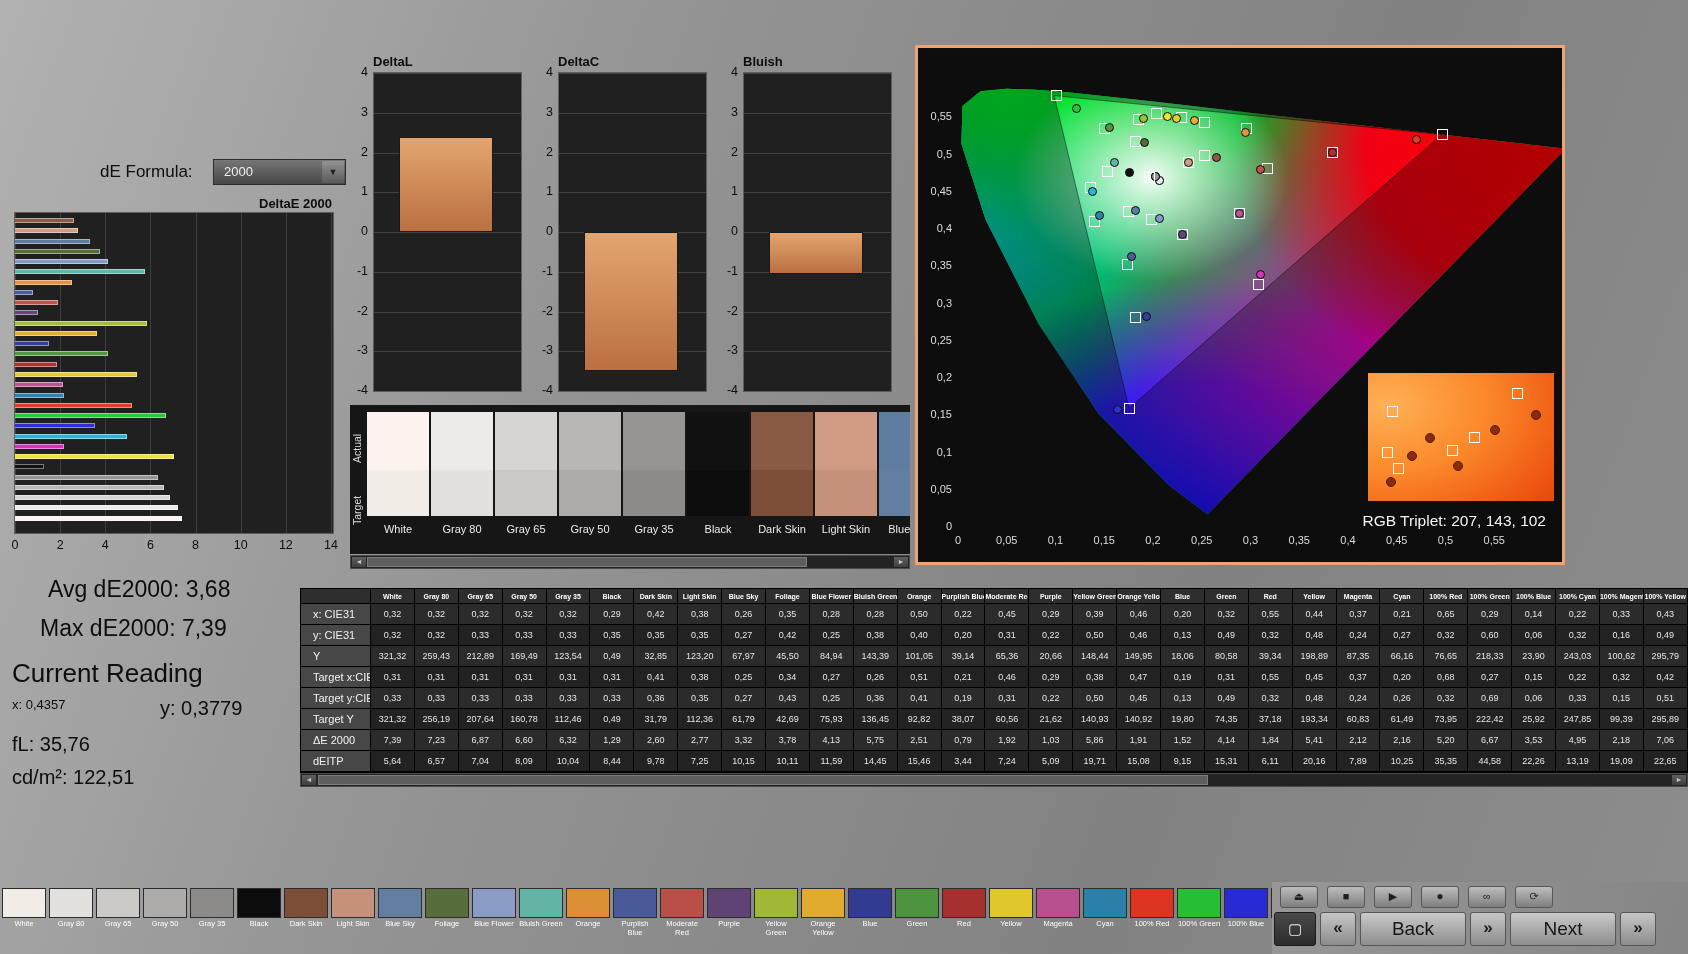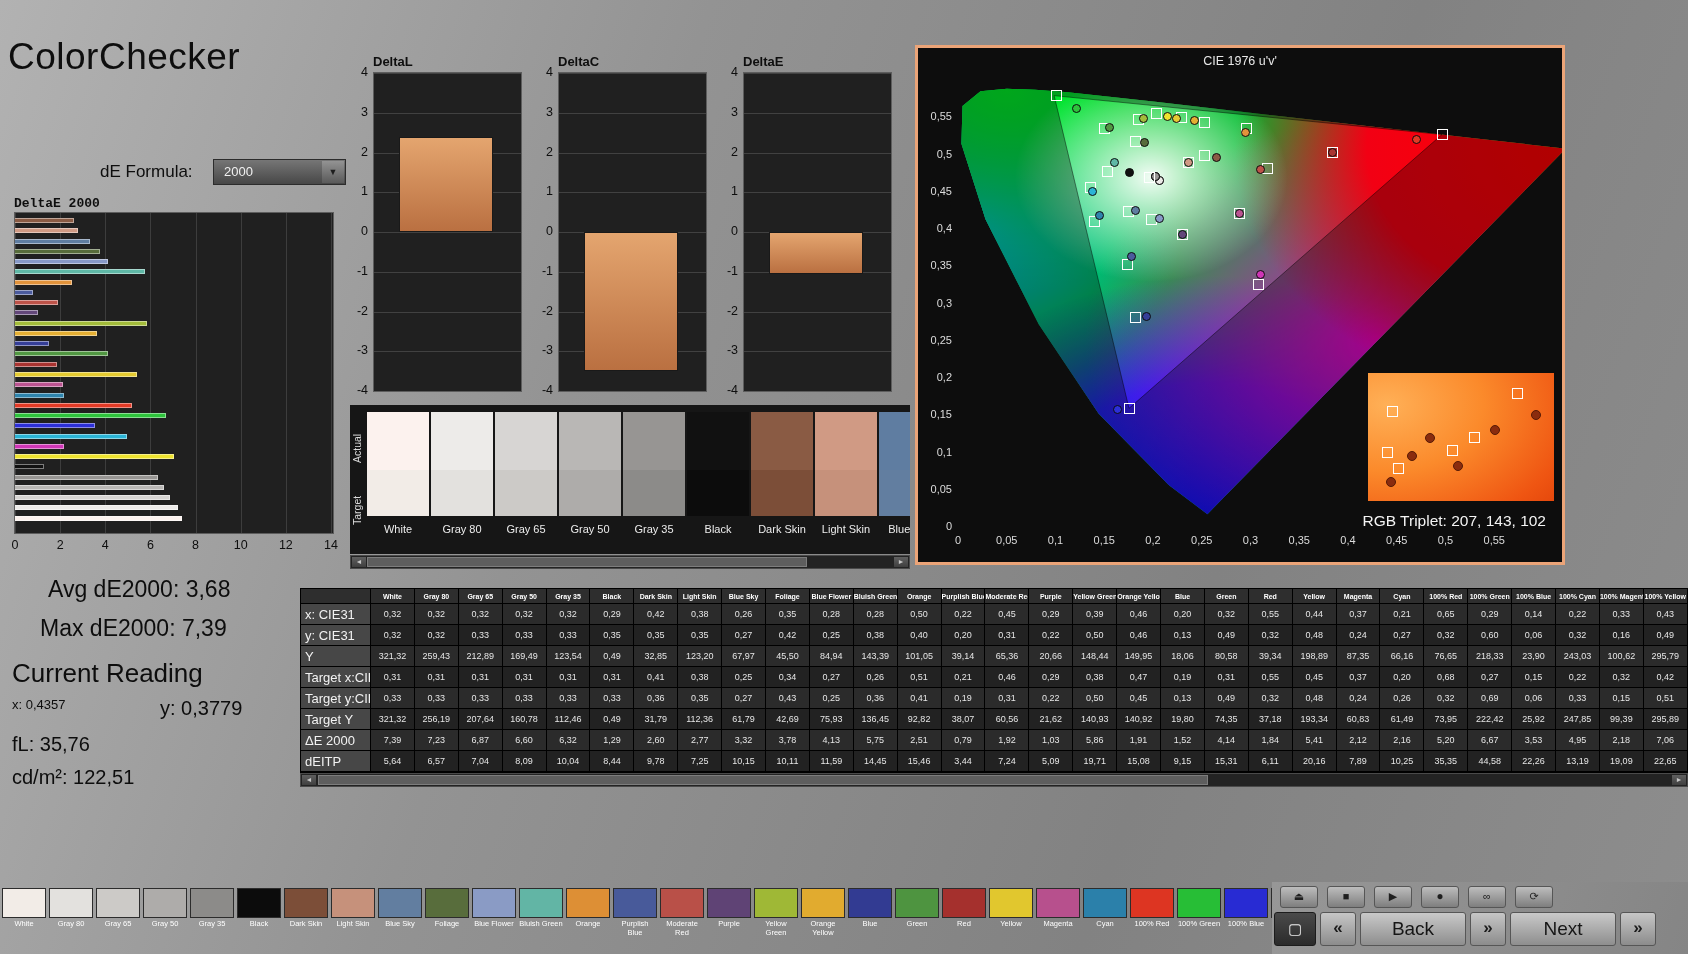--- a/index.html
+++ b/index.html
@@ -8,21 +8,21 @@
   
   .h1{position:absolute;left:8px;top:36px;font-size:37px;color:#0e0e0e;letter-spacing:.5px;}
   .desc{position:absolute;left:30px;top:98px;width:330px;font-size:13.5px;font-weight:700;color:#0e0e0e;line-height:1.55;}
   .formula-label{position:absolute;left:100px;top:162px;font-size:17px;color:#0e0e0e;}
   .dropdown{position:absolute;left:213px;top:159px;width:133px;height:26px;background:linear-gradient(#767676,#474747);
             border:1px solid #2c2c2c;color:#f0f0f0;font-size:13px;line-height:24px;padding-left:10px;box-sizing:border-box;cursor:default;}
   .dropdown .arrowbox{position:absolute;right:1px;top:1px;bottom:1px;width:22px;
             background:linear-gradient(#939393,#5a5a5a);color:#1d1d1d;font-size:9px;text-align:center;line-height:22px;}
   .stat{position:absolute;color:#0d0d0d;}
   
-  .de-title{position:absolute;left:14px;top:196px;width:318px;text-align:left;font-size:13px;font-weight:700;color:#0e0e0e;font-family:Liberation Mono, monospace;}
+  .de-title{position:absolute;left:14px;top:196px;width:318px;text-align:right;font-size:13px;font-weight:700;color:#0e0e0e;}
   .deplot{position:absolute;left:14px;top:212px;width:318px;height:320px;background:#202020;border:1px solid #5d5d5d;overflow:hidden;}
   .vgrid{position:absolute;top:0;bottom:0;width:1px;background:#3d3d3d;}
   .hbar{position:absolute;left:0;height:5px;border:1px solid rgba(255,255,255,.45);border-left:none;box-sizing:border-box;}
   .de-xaxis{position:absolute;left:0;top:538px;width:350px;height:16px;}
   .tick{position:absolute;transform:translateX(-50%);font-size:12.5px;color:#0e0e0e;}
   
   .dgroup{position:absolute;top:56px;width:176px;height:344px;}
   .dtitle{position:absolute;top:-2px;left:28px;width:147px;text-align:left;font-size:13px;font-weight:700;color:#0e0e0e;}
   .dplot{position:absolute;left:28px;top:16px;width:147px;height:318px;background:#202020;border:1px solid #5d5d5d;overflow:hidden;}
   .hgrid{position:absolute;left:0;right:0;height:1px;background:#414141;}
@@ -50,21 +50,21 @@
   .ciesq{position:absolute;width:9px;height:9px;border:1px solid #ffffff;background:transparent;}
   .ciedot{position:absolute;width:7px;height:7px;border-radius:50%;border:1px solid #0d0d0d;box-sizing:content-box;}
   .cie-inset{position:absolute;left:450px;top:325px;width:186px;height:128px;
      background:radial-gradient(130% 130% at 10% 25%,#ffb057 0%,#fb8a2b 40%,#ef5512 78%,#dd3e08 100%);}
   .insdot{position:absolute;width:8px;height:8px;border-radius:50%;background:#8a2c0e;border:1px solid #571a05;}
   .cie-rgb{position:absolute;right:16px;top:464px;font-size:15.5px;color:#f4f4f4;}
   
   .rtable{position:absolute;left:300px;top:588px;width:1388px;background:#141414;border:1px solid #000;box-sizing:border-box;overflow:hidden;}
   .trow{display:flex;height:21px;}
   .trow.thead{height:15px;}
-  .tlabel{flex:0 0 70px;background:#474747;color:#f2f2f2;font-size:13px;line-height:21px;padding-left:4px;box-sizing:border-box;
+  .tlabel{flex:0 0 70px;background:#474747;color:#f2f2f2;font-size:11px;line-height:21px;padding-left:12px;box-sizing:border-box;
           border-right:1px solid #000;border-bottom:1px solid #000;white-space:nowrap;overflow:hidden;}
   .thead .tlabel{background:#2e2e2e;line-height:15px;}
   .tcell{flex:0 0 43.9px;color:#e6e6e6;font-size:9px;line-height:21px;text-align:center;
          border-right:1px solid #000;border-bottom:1px solid #000;box-sizing:border-box;white-space:nowrap;overflow:hidden;}
   .thead .tcell{font-size:7px;line-height:15px;color:#fff;font-weight:700;background:#2e2e2e;}
   .trow.even .tcell{background:#2b2b2b;}
   .trow.odd .tcell{background:#222222;}
   
   .bbar{position:absolute;left:2px;top:888px;display:flex;gap:3px;}
   .bswatch{flex:0 0 44px;width:44px;cursor:pointer;}
@@ -81,21 +81,20 @@
   .chevbtn{width:34px;height:32px;background:linear-gradient(#c6c6c6,#8c8c8c);border:1px solid #565656;border-radius:3px;
            color:#1c1c1c;font-size:17px;font-weight:700;line-height:30px;text-align:center;cursor:pointer;}
   .navbtn{width:104px;height:32px;background:linear-gradient(#c9c9c9,#8e8e8e);border:1px solid #565656;border-radius:3px;
           color:#161616;font-size:19px;line-height:31px;text-align:center;cursor:pointer;}
 </style>
 </head>
 <body>
 
 <div id="root">
 
-  <div class="h1">ColorChecker</div>
   <div class="formula-label">dE Formula:</div>
   <div class="dropdown">
     <span>2000</span>
     <span class="arrowbox">▼</span>
   </div>
 
   <div class="de-title">DeltaE 2000</div>
   <div class="deplot">
       <div class="vgrid" style="left: 0px;"></div>
       <div class="vgrid" style="left: 45.1429px;"></div>
@@ -189,21 +188,21 @@
       <div class="dtick" style="top: 48.75px;">3</div>
       <div class="dtick" style="top: 88.5px;">2</div>
       <div class="dtick" style="top: 128.25px;">1</div>
       <div class="dtick" style="top: 168px;">0</div>
       <div class="dtick" style="top: 207.75px;">-1</div>
       <div class="dtick" style="top: 247.5px;">-2</div>
       <div class="dtick" style="top: 287.25px;">-3</div>
       <div class="dtick" style="top: 327px;">-4</div>
     </div>
   <div class="dgroup" style="left:715px;">
-      <div class="dtitle">DeltaE</div>
+      <div class="dtitle">Bluish</div>
       <div class="dplot">
         <div class="hgrid" style="top: 0px;"></div>
         <div class="hgrid" style="top: 39.75px;"></div>
         <div class="hgrid" style="top: 79.5px;"></div>
         <div class="hgrid" style="top: 119.25px;"></div>
         <div class="hgrid" style="top: 159px;"></div>
         <div class="hgrid" style="top: 198.75px;"></div>
         <div class="hgrid" style="top: 238.5px;"></div>
         <div class="hgrid" style="top: 278.25px;"></div>
         <div class="hgrid" style="top: 318px;"></div>
@@ -318,21 +317,20 @@
           <rect x="-0.05" y="-0.05" width="0.75" height="0.72" fill="url(#gMag)"></rect>
           <rect x="-0.05" y="-0.05" width="0.75" height="0.72" fill="url(#gRed)"></rect>
           <rect x="-0.05" y="-0.05" width="0.75" height="0.72" fill="url(#gGreen)"></rect>
           <rect x="-0.05" y="-0.05" width="0.75" height="0.72" fill="url(#gWhite)"></rect>
         </g>
         <path fill-rule="evenodd" fill="rgba(0,0,0,0.30)" d="M0.2558 0.0159 L0.2161 0.0549 L0.1441 0.151 L0.0828 0.2708 L0.0282 0.4117 L0.0035 0.5131 L0.0046 0.5639 L0.0231 0.5837 L0.0501 0.5868 L0.0792 0.5856 L0.1127 0.5821 L0.1531 0.5766 L0.2026 0.5694 L0.2623 0.5604 L0.3315 0.5501 L0.4035 0.5393 L0.4691 0.5295 L0.5202 0.5219 L0.6234 0.5065 Z
              M0.4964 0.5255 L0.0986 0.5777 L0.1754 0.1579 Z"></path>
         <path d="M0.4964 0.5255 L0.0986 0.5777 L0.1754 0.1579 Z" fill="none" stroke="rgba(0,0,0,0.45)" vector-effect="non-scaling-stroke" stroke-width="1"></path>
       </g>
     </svg>
-    <div class="cie-title">CIE 1976 u'v'</div>
     <div class="cie-layer">
         <div class="cietickx" style="left: 40px; top: 486px;">0</div>
         <div class="cietickx" style="left: 88.75px; top: 486px;">0,05</div>
         <div class="cietickx" style="left: 137.5px; top: 486px;">0,1</div>
         <div class="cietickx" style="left: 186.25px; top: 486px;">0,15</div>
         <div class="cietickx" style="left: 235px; top: 486px;">0,2</div>
         <div class="cietickx" style="left: 283.75px; top: 486px;">0,25</div>
         <div class="cietickx" style="left: 332.5px; top: 486px;">0,3</div>
         <div class="cietickx" style="left: 381.25px; top: 486px;">0,35</div>
         <div class="cietickx" style="left: 430px; top: 486px;">0,4</div>

